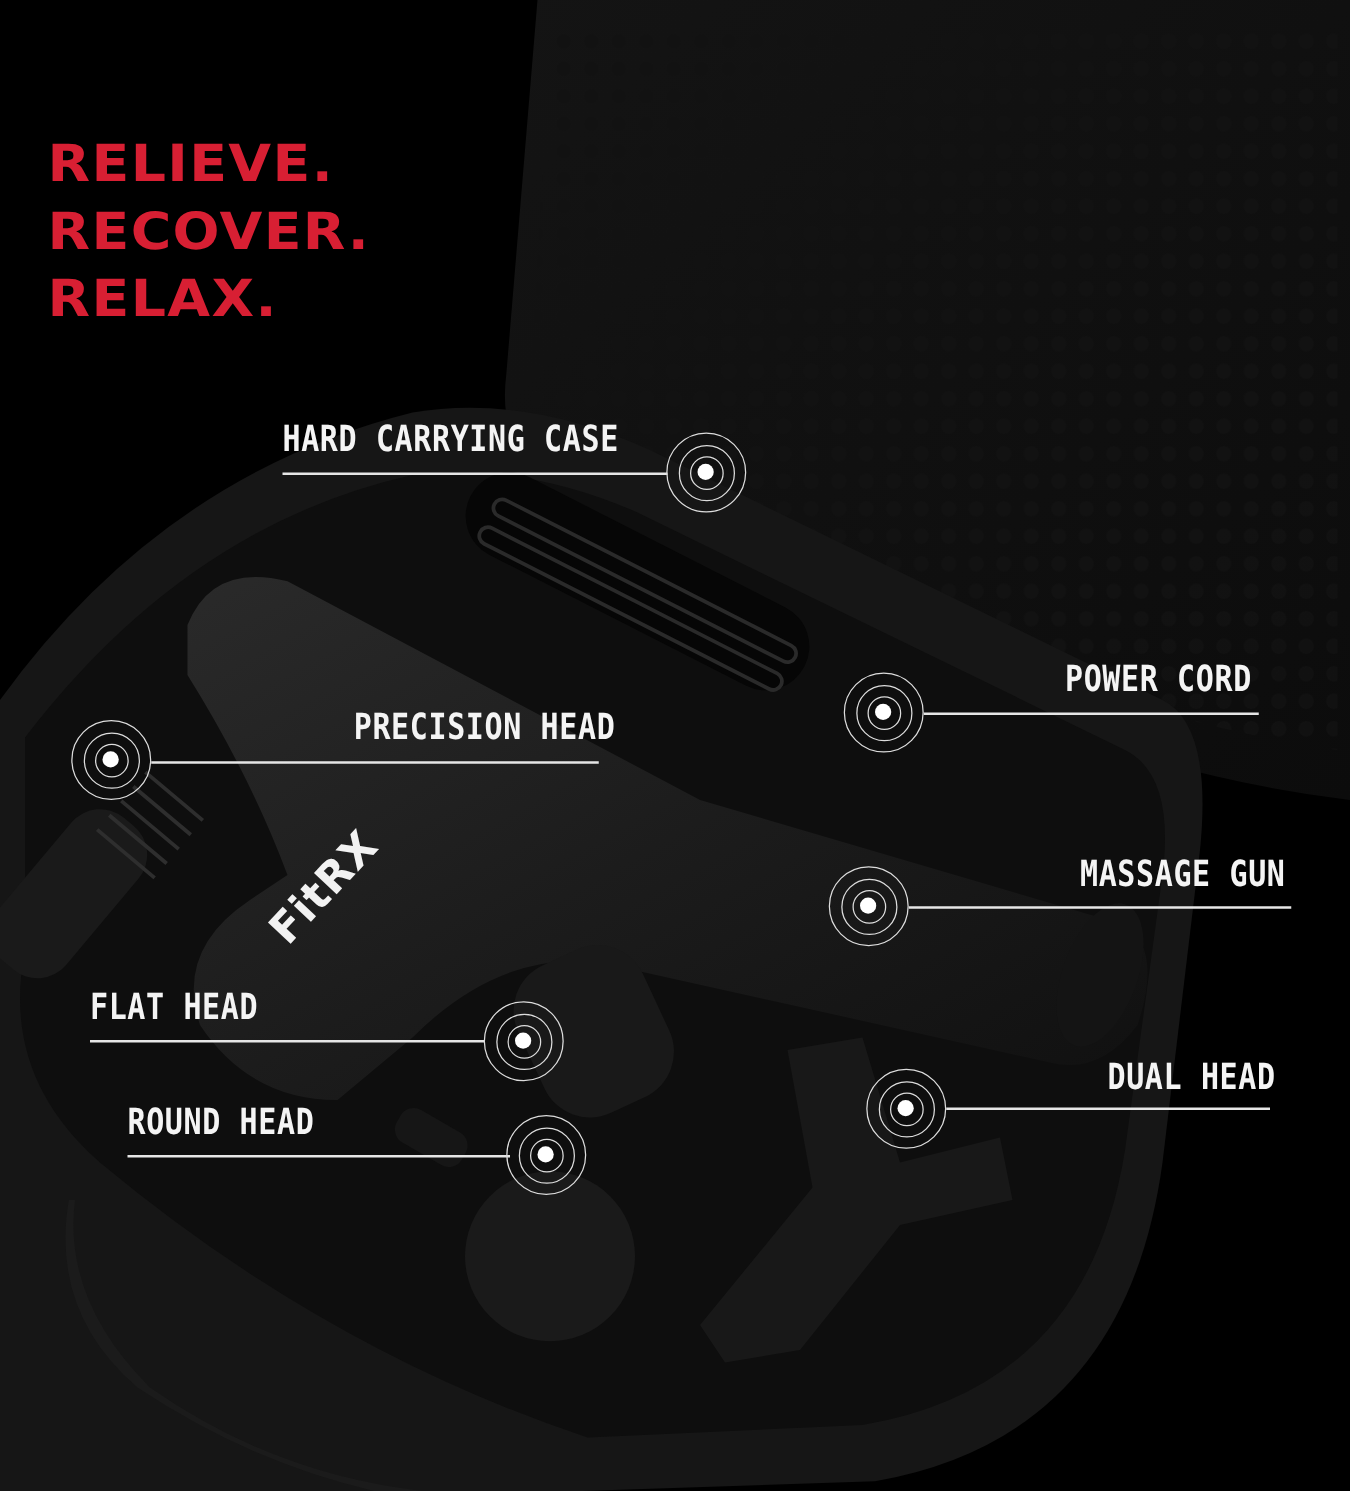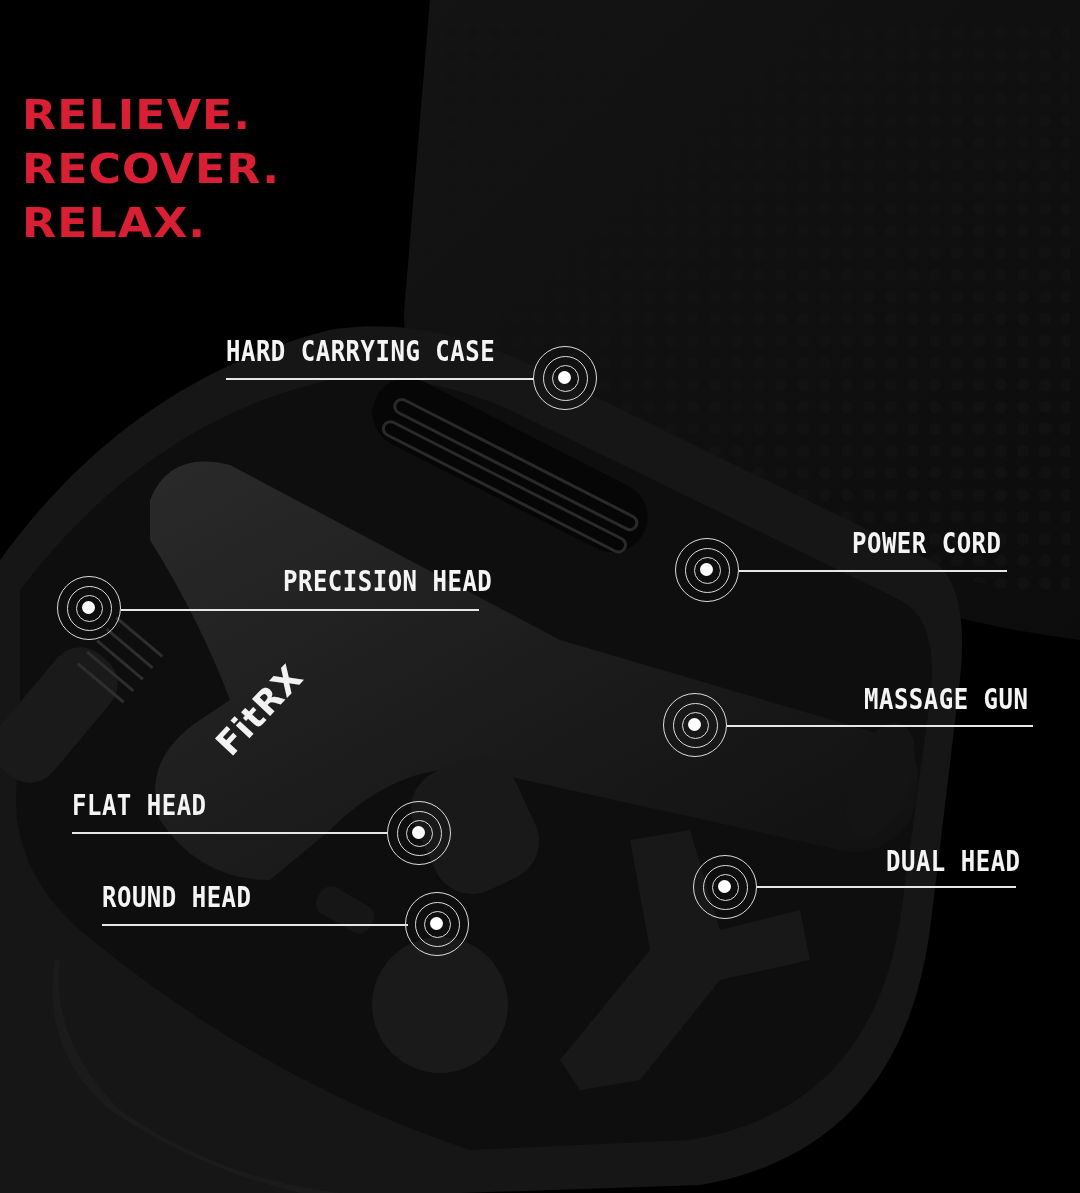--- a/index.html
+++ b/index.html
@@ -1,19 +1,19 @@
 <!DOCTYPE html>
 <html><head>
 <meta charset="utf-8">
 <style>
   html, body { margin:0; padding:0; background:#000; }
   body { width:1080px; height:1193px; position:relative; overflow:hidden; font-family:"DejaVu Sans", sans-serif; }
   .stage { position:absolute; inset:0; background:#000; }
   svg.scene { position:absolute; left:0; top:0; }
-  .headline { position:absolute; left:22px; top:88px; margin:0; }
+  .headline { position:absolute; left:22px; top:88px; margin:16px; }
   .headline div {
     color:#d81f33; font-family:"DejaVu Sans", sans-serif; font-weight:bold;
     font-size:41px; line-height:54px; letter-spacing:1px; transform:scaleX(1.08); transform-origin:left;
   }
   .callout { position:absolute; }
   .callout .label {
     position:absolute; color:#f4f4f4; font-family:"DejaVu Sans Mono", monospace; font-weight:bold;
     font-size:24px; letter-spacing:0.5px; white-space:nowrap; transform:scaleY(1.2); transform-origin:bottom;
   }
   .callout .line { position:absolute; height:2px; background:#e6e6e6; }

